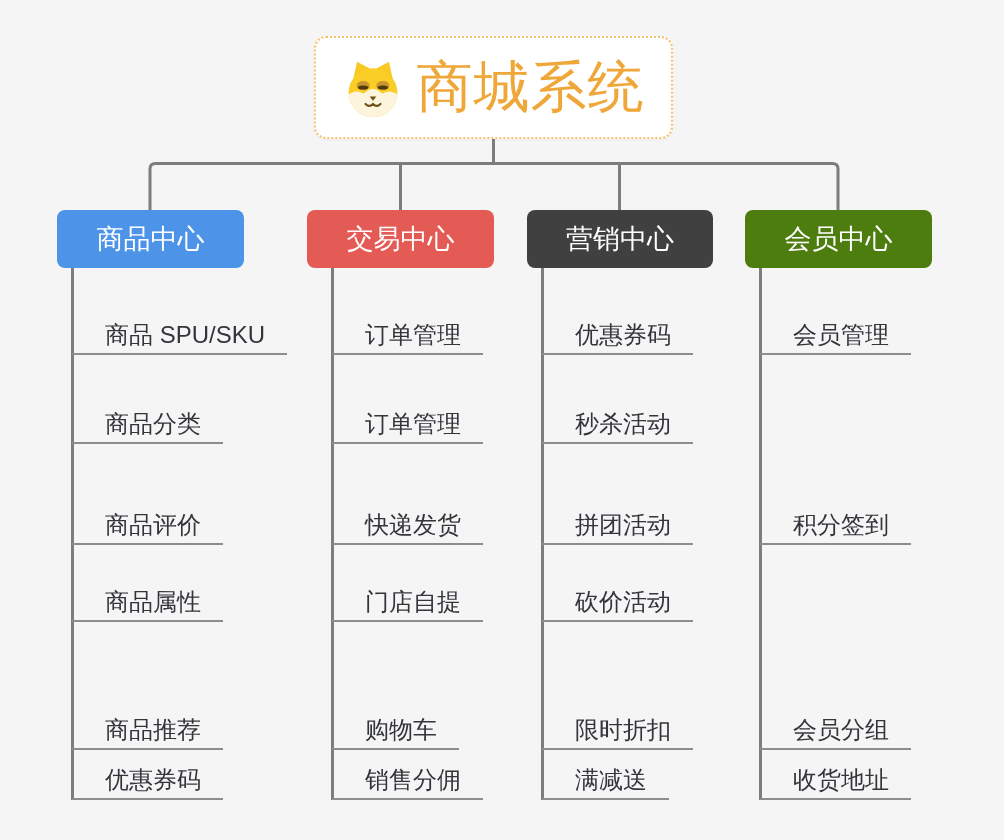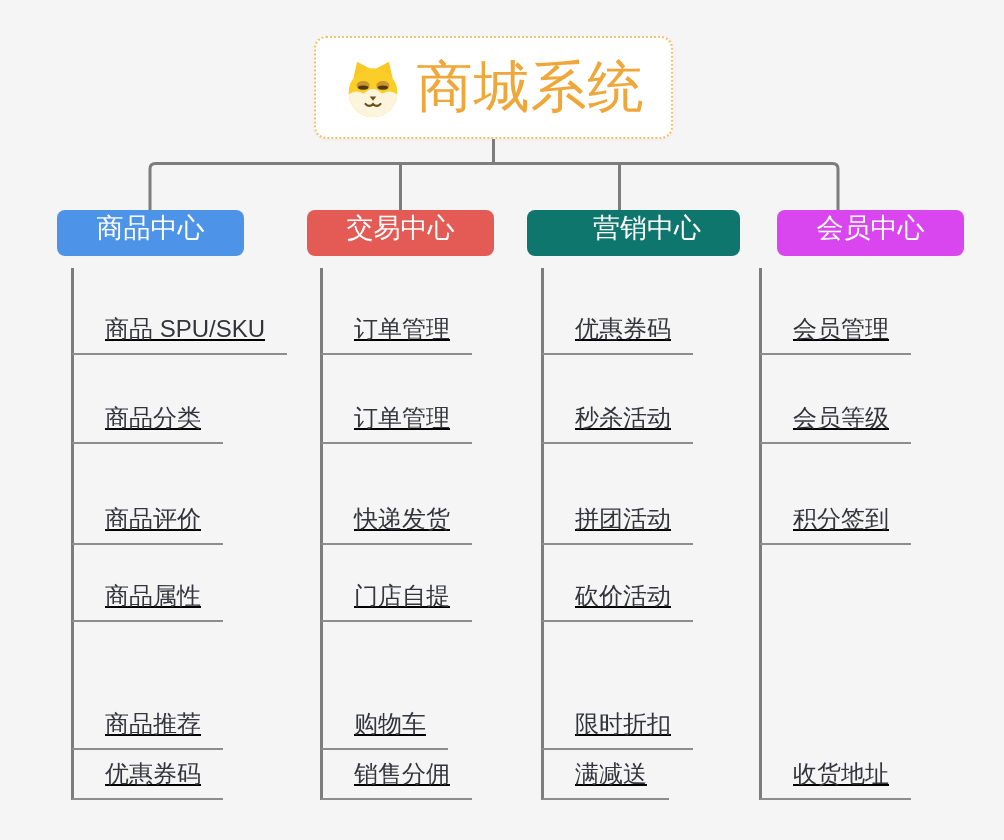--- a/index.html
+++ b/index.html
@@ -19,43 +19,43 @@
     position:absolute;left:314px;top:36px;width:359px;height:103px;
     background:#ffffff;border:2px dotted #f6c26b;border-radius:12px;
     box-sizing:border-box;display:flex;align-items:center;justify-content:center;
     gap:14px;box-shadow:0 1px 3px rgba(0,0,0,0.04);cursor:pointer;
   }
   .root-label{font-size:56px;color:#f0a73a;letter-spacing:1px;white-space:nowrap;}
   .dog-icon{width:60px;height:60px;display:inline-block;flex:0 0 auto;}
 
   
   .branch{
-    position:absolute;top:210px;height:46px;border-radius:8px;
-    display:flex;justify-content:center;cursor:pointer;
+    position:absolute;top:210px;height:58px;border-radius:8px;
+    display:flex;align-items:center;justify-content:center;cursor:pointer;
   }
   .branch span{font-size:27px;color:#ffffff;white-space:nowrap;}
   .branch-0{left:57px;width:187px;}
   .branch-1{left:307px;width:187px;}
   .branch-2{left:527px;width:186px;}
   .branch-3{left:745px;width:187px;}
 
   
   .col{position:absolute;top:268px;width:260px;height:532px;}
   .col-0{left:72px;}
-  .col-1{left:321px;}
+  .col-1{left:332px;}
   .col-2{left:542px;}
   .col-3{left:760px;}
   .trunk{position:absolute;left:-1px;top:0;width:2.5px;height:532px;background:#7d7d7d;}
 
   .leaf{
     position:absolute;left:0;height:46px;box-sizing:border-box;
     display:flex;align-items:flex-end;
-    padding:0 22px 8px 33px;
+    padding:0 22px 2px 33px;
     border-bottom:2px solid #8d8d8d;
-    white-space:nowrap;cursor:pointer;text-decoration:underline;
+    white-space:nowrap;cursor:pointer;
   }
   .leaf span{font-size:24px;line-height:32px;color:#33353a;}
   .r0{top:41px;} .r1{top:130px;} .r2{top:219px;margin-top:12px;}
   .r3{top:308px;} .r4{top:397px;margin-top:39px;} .r5{top:486px;}
 </style>
 </head>
 <body>
 
 <div class="canvas">
 
@@ -92,24 +92,24 @@
     </span>
     <span class="root-label">商城系统</span>
   </div>
 
   <div class="branch branch-0" style="background: rgb(77, 147, 232);">
     <span>商品中心</span>
   </div>
   <div class="branch branch-1" style="background: rgb(228, 90, 85);">
     <span>交易中心</span>
   </div>
-  <div class="branch branch-2" style="background: #0f766e; padding-left: 27px;">
+  <div class="branch branch-2" style="background: #404040;">
     <span>营销中心</span>
   </div>
-  <div class="branch branch-3" style="background: #d946ef; margin-left: 32px;">
+  <div class="branch branch-3" style="background: #4d7c0f;">
     <span>会员中心</span>
   </div>
 
   <div class="col col-0">
     <div class="trunk"></div>
     <div class="leaf r0">
         <span>商品 SPU/SKU</span>
       </div>
     <div class="leaf r1">
         <span>商品分类</span>
@@ -170,24 +170,24 @@
     <div class="leaf r5">
         <span>满减送</span>
       </div>
   </div>
 
   <div class="col col-3">
     <div class="trunk"></div>
     <div class="leaf r0">
         <span>会员管理</span>
       </div>
-    <div class="leaf r1">
-        <span>会员等级</span>
-      </div>
     <div class="leaf r2">
         <span>积分签到</span>
+      </div>
+    <div class="leaf r4">
+        <span>会员分组</span>
       </div>
     <div class="leaf r5">
         <span>收货地址</span>
       </div>
   </div>
 
 </div>
 
 </body></html>

